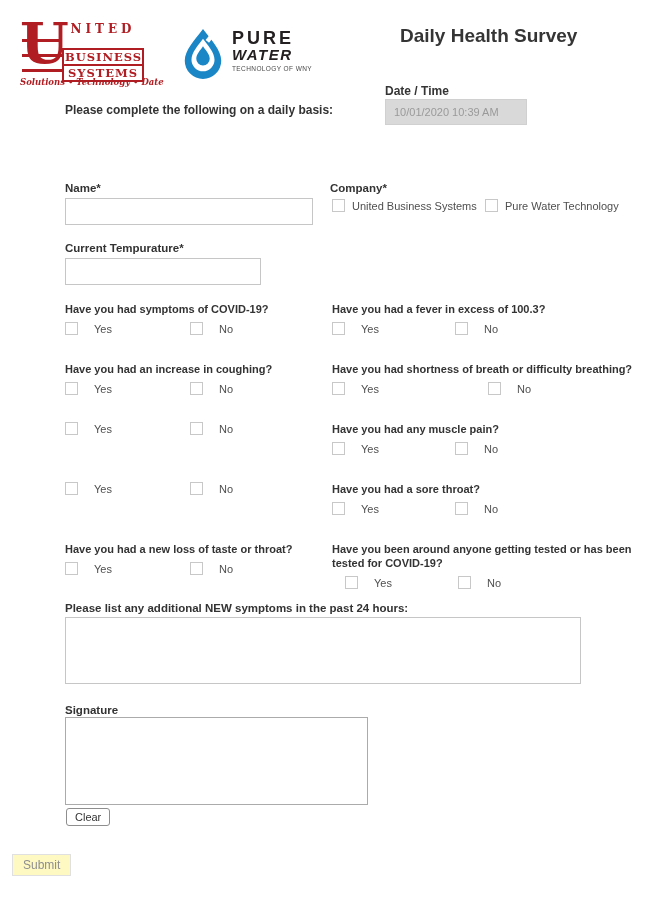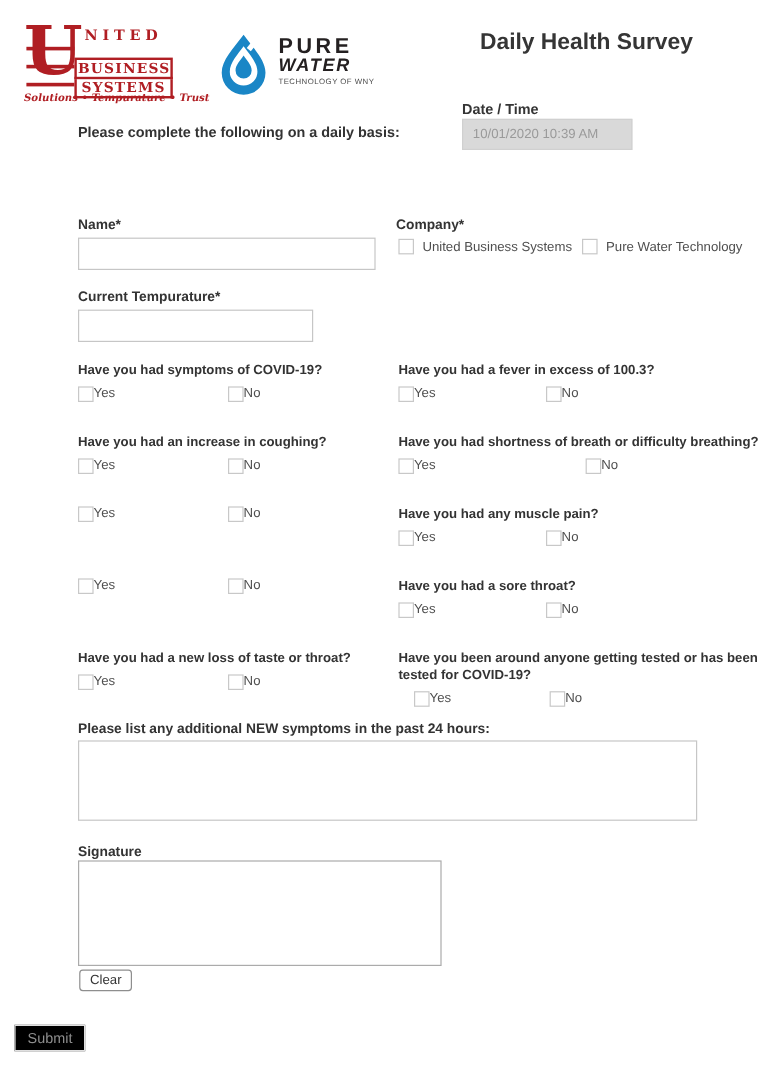--- a/index.html
+++ b/index.html
@@ -52,48 +52,48 @@
              font-size:12px;padding:0 6px;font-family:inherit;color:#333}
   .cb{display:inline-block;width:13px;height:13px;border:1px solid #c8c8c8;background:#fff;
       vertical-align:middle;flex:none}
   .chk-label{font-size:11px;color:#4f4f4f;white-space:nowrap}
   .abs{position:absolute}
 
   
   .q{position:absolute}
   .q-label{font-size:11px;font-weight:bold;color:#333;line-height:14px;margin-bottom:6px}
   .q-opts{position:relative;height:15px}
-  .opt{position:absolute;top:0;display:flex;gap:0}
+  .opt{position:absolute;top:0;display:flex;align-items:center;gap:16px}
 
   
   .big-textarea{position:absolute;left:65px;top:617px;width:516px;height:67px;
                 border:1px solid #c6c6c6;resize:none;font-family:inherit;font-size:12px;padding:4px}
   .sig-box{position:absolute;left:65px;top:717px;width:303px;height:88px;
            border:1px solid #ababab;background:#fff}
   .clear-btn{position:absolute;left:66px;top:808px;border:1px solid #8e8e8e;border-radius:3px;
              background:#fff;font-size:11px;color:#333;padding:2px 8px;font-family:inherit;cursor:pointer}
-  .submit-btn{position:absolute;left:12px;top:854px;border:1px solid #e0e0e0;background:#000000;
+  .submit-btn{position:absolute;left:12px;top:854px;border:1px solid #e0e0e0;background:#fef9c3;
               color:#8e8e8e;font-size:12px;padding:3px 10px;font-family:inherit;cursor:pointer}
 </style>
 </head>
 <body>
 
 <div class="page">
 
   <div class="ubs-logo">
     <div class="ubs-u">U</div>
     <div class="ubs-bar" style="top:18px"></div>
     <div class="ubs-bar" style="top:33px"></div>
     <div class="ubs-bar" style="top:48px"></div>
     <div class="ubs-text">
       <div class="ubs-nited">NITED</div>
       <div class="ubs-box">BUSINESS</div>
       <div class="ubs-box">SYSTEMS</div>
     </div>
-    <div class="ubs-tagline">Solutions • Tempurature • Trust</div>
+    <div class="ubs-tagline">Solutions • Technology • Date</div>
   </div>
 
   <div class="pw-logo">
     <svg class="pw-drop" viewBox="0 0 100 108">
       <path d="M50 2 C32 26 12 46 12 68 a38 38 0 0 0 76 0 C88 46 68 26 50 2 Z" fill="#1a86c6"></path>
       <rect x="62" y="6" width="9" height="24" transform="rotate(38 66 18)" fill="#ffffff"></rect>
       <path d="M50 22 C40 36 26 50 26 66 a24 24 0 0 0 48 0 C74 50 60 36 50 22 Z" fill="#ffffff"></path>
       <path d="M50 38 C45 46 36 54 36 64 a14 14 0 0 0 28 0 C64 54 55 46 50 38 Z" fill="#1a86c6"></path>
     </svg>
     <div class="pw-text">

